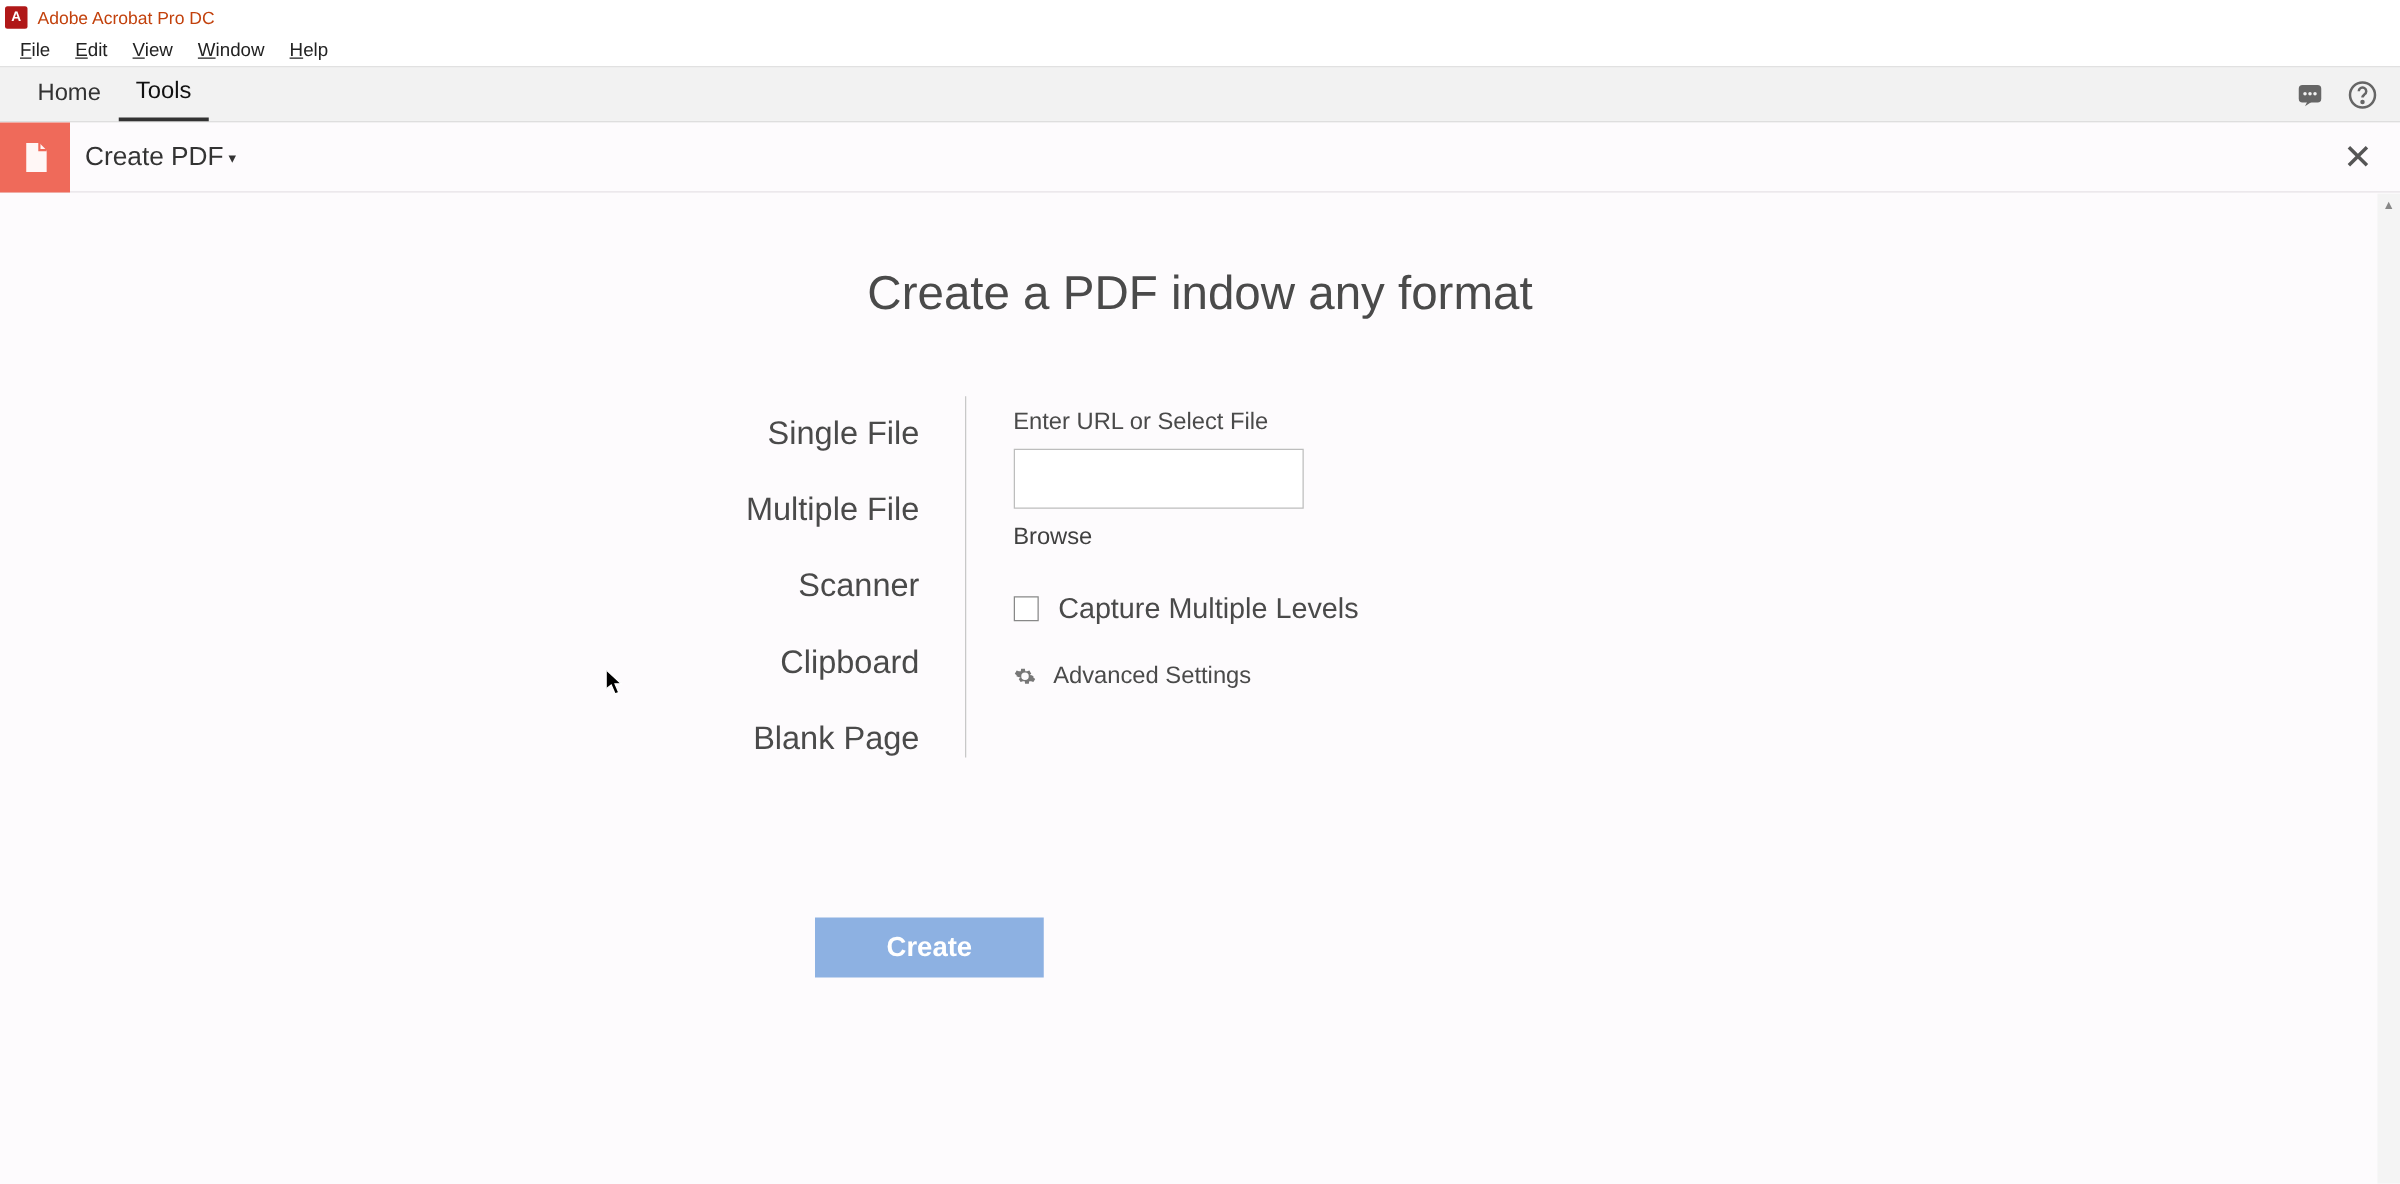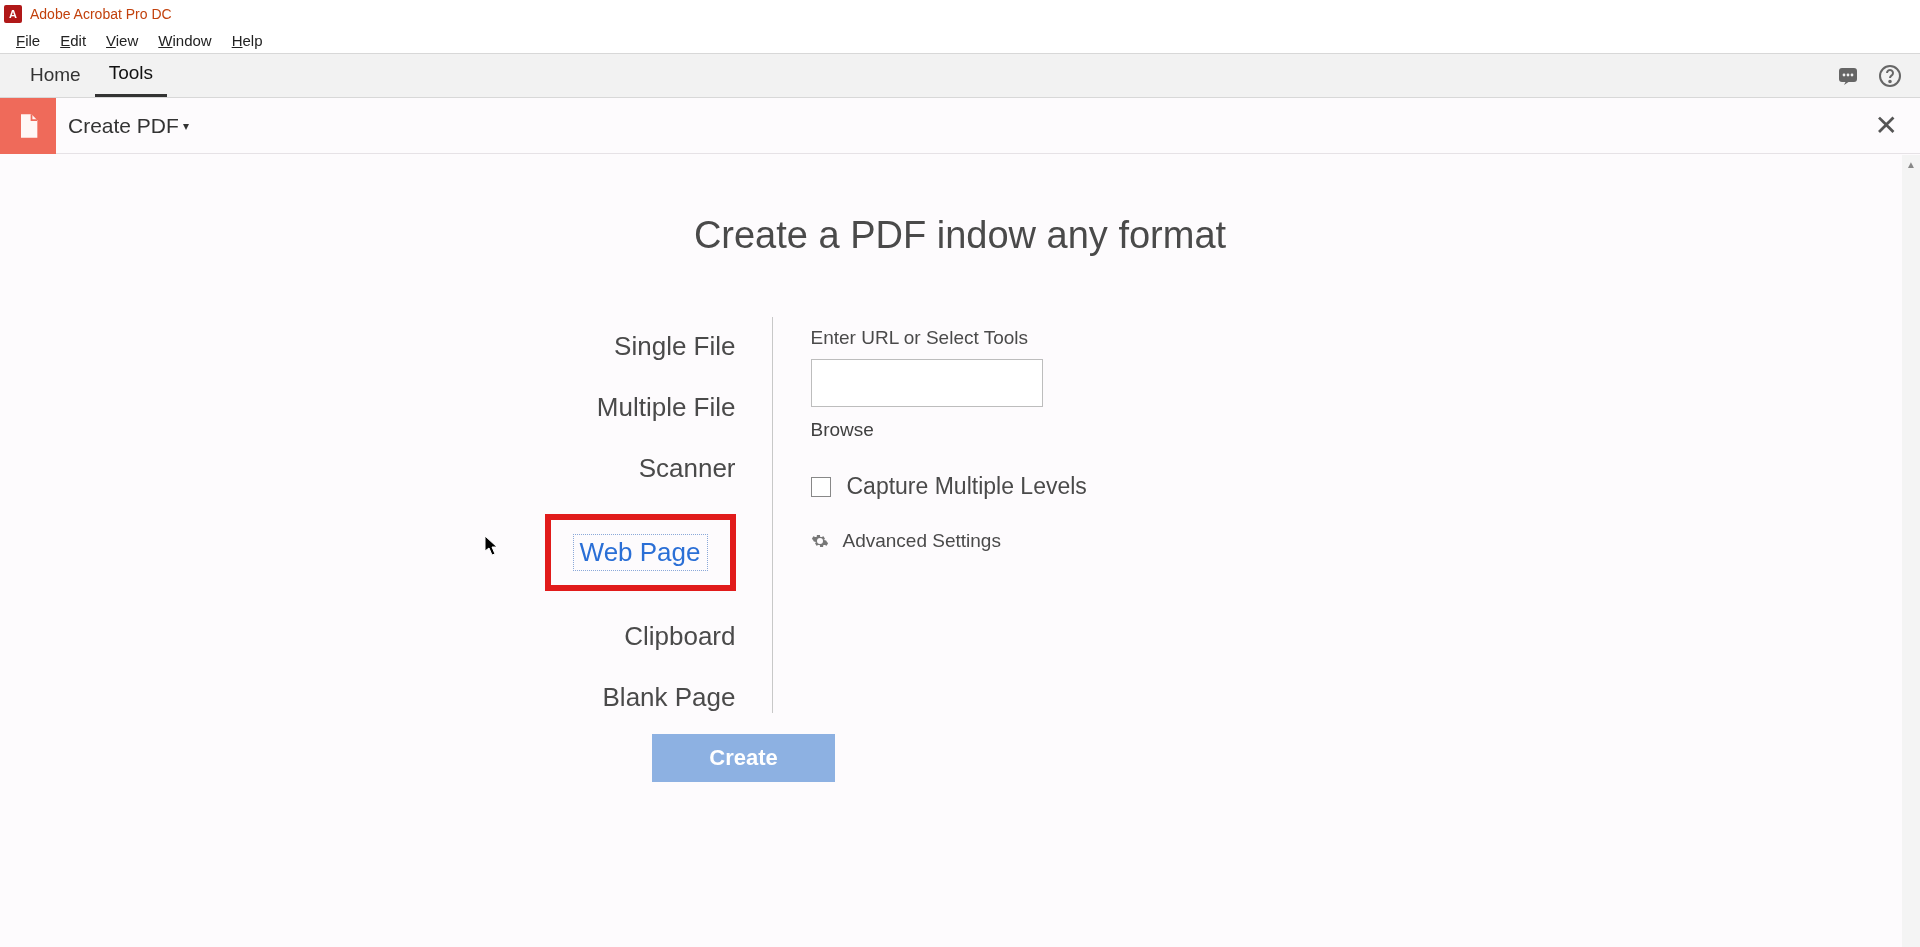--- a/index.html
+++ b/index.html
@@ -114,29 +114,26 @@
 </div>
 
 <div class="main">
   <h1 class="heading">Create a PDF indow any format</h1>
 
   <div class="panel">
     <div class="source-list">
       <div class="source-item">Single File</div>
       <div class="source-item">Multiple File</div>
       <div class="source-item">Scanner</div>
-      <div class="red-highlight">
-        <div class="source-item selected">Web Page</div>
-      </div>
       <div class="source-item">Clipboard</div>
       <div class="source-item">Blank Page</div>
     </div>
 
     <div class="form-area">
-      <div class="form-label">Enter URL or Select Tools</div>
+      <div class="form-label">Enter URL or Select File</div>
       <input class="url-input" value="" style="">
       <div><span class="browse-link">Browse</span></div>
       <div class="check-row">
         <span class="chk"></span>
         <span class="lbl">Capture Multiple Levels</span>
       </div>
       <div class="adv-row">
         <span class="gear">
           <svg viewBox="0 0 24 24" fill="currentColor">
               <path d="M12 8a4 4 0 1 0 0 8 4 4 0 0 0 0-8zm9 4a7 7 0 0 1-.1 1.2l2 1.6-2 3.4-2.4-.9a7 7 0 0 1-2 .1l-.4 2.6h-4l-.4-2.6a7 7 0 0 1-2-.1l-2.4.9-2-3.4 2-1.6A7 7 0 0 1 3 12a7 7 0 0 1 .1-1.2l-2-1.6 2-3.4 2.4.9a7 7 0 0 1 2-.1L7.9 4h4l.4 2.6a7 7 0 0 1 2 .1l2.4-.9 2 3.4-2 1.6A7 7 0 0 1 21 12z"></path>

